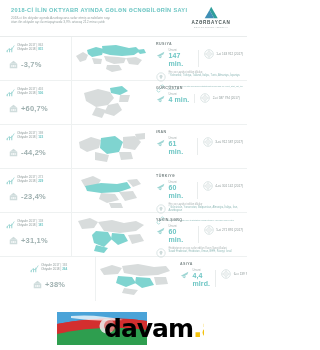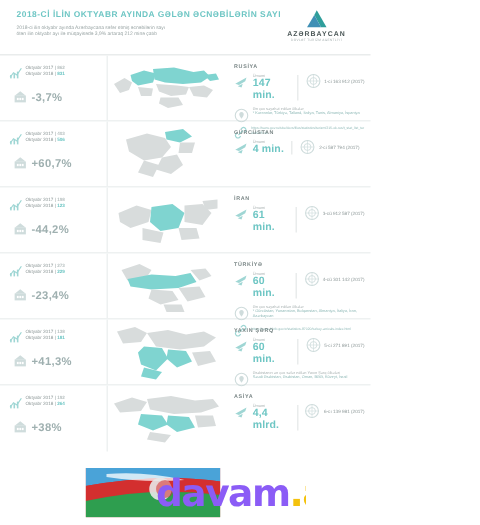--- a/index.html
+++ b/index.html
@@ -36,21 +36,21 @@
     font-size:2.1px;letter-spacing:.25px;color:#a9b3b3;margin-top:.5px;
     line-height:2.5px;
   }
 
   
   .rows{position:relative;}
   .row{
     position:relative;height:44px;display:flex;align-items:stretch;
     border-bottom:1px solid #eef1f1;box-sizing:border-box;
   }
-  .row:last-child{border-bottom:none;}
+  .row:last-child{border-bottom:none;padding-left:24px;}
 
   
   .stats{
     width:72px;flex:0 0 72px;position:relative;
     border-right:1px solid #eef1f1;
     padding:6px 4px 0 6px;box-sizing:border-box;
   }
   .yearline{display:flex;align-items:flex-start;gap:2px;}
   .chart-icon{flex:0 0 9px;margin-top:1px;}
   .years{font-size:3.1px;line-height:4.2px;white-space:nowrap;}
@@ -112,21 +112,21 @@
     display:flex;align-items:center;overflow:hidden;
   }
   .flagbox{
     position:absolute;left:0;top:0;width:90px;height:33px;overflow:hidden;
   }
   .wm-text{
     position:relative;z-index:3;margin-left:47px;
     font-size:25px;font-weight:bold;line-height:25px;letter-spacing:-1px;
     font-family:"DejaVu Sans", sans-serif;
   }
-  .wm-davam{color:#8b5cf6;}
+  .wm-davam{color:#000000;}
   .wm-dot{color:#f4c20d;}
   .wm-az{color:#f4c20d;}
 </style>
 </head>
 <body>
 
 <div class="page">
 
   <div class="header">
     <div class="title">2018-Cİ İLİN OKTYABR AYINDA GƏLƏN ƏCNƏBİLƏRİN SAYI</div>
@@ -468,21 +468,21 @@
           </div>
         </div>
         <div class="pct-wrap">
           <svg width="9" height="9" viewBox="0 0 12 12">
             <rect x="1" y="5" width="10" height="6" fill="#cfdcdc"></rect>
             <polygon points="6,1 11,5 1,5" fill="#cfdcdc"></polygon>
             <rect x="3" y="7" width="1.6" height="2" fill="#fff"></rect>
             <rect x="5.2" y="7" width="1.6" height="2" fill="#fff"></rect>
             <rect x="7.4" y="7" width="1.6" height="2" fill="#fff"></rect>
           </svg>
-          <span class="pct">+41,3%</span>
+          <span class="pct">+31,1%</span>
         </div>
       </div>
 
       <div class="map">
         <svg width="74" height="40" viewBox="0 0 74 40">
           <path d="M4 6 L16 3 L24 7 L20 13 L8 14 Z" fill="#d8dcdc"></path>
           <path d="M24 7 L38 5 L50 8 L62 6 L70 10 L62 16 L46 18 L30 16 Z" fill="#d8dcdc"></path>
           <path d="M22 16 L34 17 L38 24 L30 32 L20 28 L18 20 Z" fill="#7fd4d0"></path>
           <path d="M38 18 L50 19 L54 26 L44 30 L37 24 Z" fill="#7fd4d0"></path>
           <path d="M54 20 L66 19 L70 26 L58 29 Z" fill="#d8dcdc"></path>

